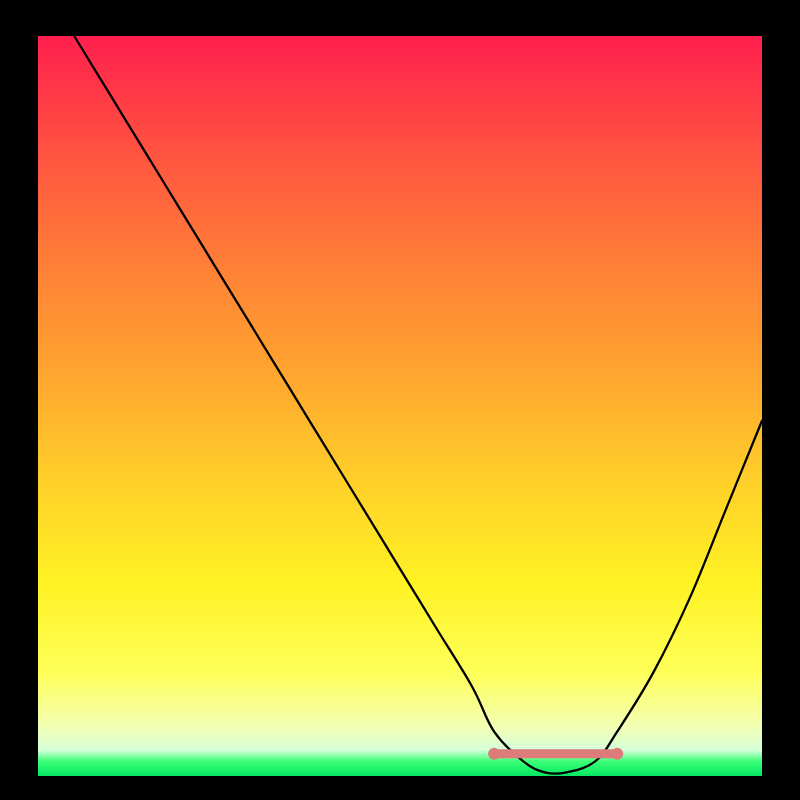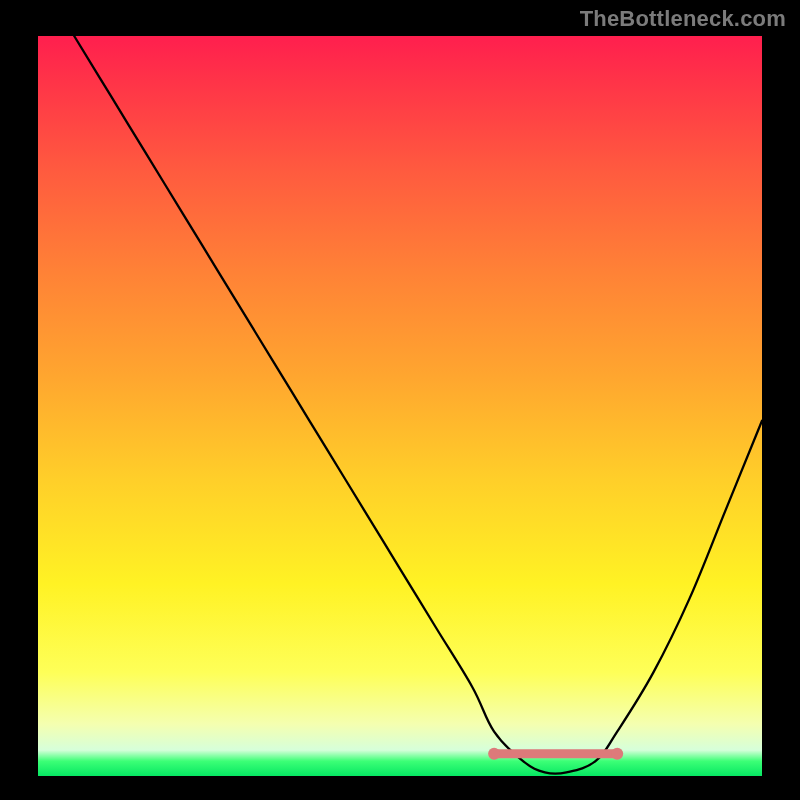--- a/index.html
+++ b/index.html
@@ -80,21 +80,20 @@
     stroke-linecap: round;
   }
   .dot-legend {
     fill: #dd7a7a;
   }
 </style>
 </head>
 <body>
 
 <div class="frame">
-  <div class="watermark">TheBottleneck.com</div>
 
   <div class="plot">
     <div class="gradient"></div>
 
     <svg class="curve" viewBox="0 0 724 740" preserveAspectRatio="none">
       <path id="main-path" class="line-main" d="M 36.2 0 C 42.716 10.655999999999988, 59.36800000000001 37.887999999999934, 72.4 59.19999999999993 C 85.432 80.51199999999993, 95.568 97.08799999999997, 108.6 118.39999999999998 C 121.63199999999999 139.712, 131.768 156.28800000000004, 144.8 177.60000000000002 C 157.83200000000002 198.912, 167.96800000000002 215.48799999999997, 181 236.79999999999995 C 194.03199999999998 258.11199999999997, 204.168 274.688, 217.2 296 C 230.23199999999997 317.312, 240.36799999999997 333.888, 253.39999999999998 355.2 C 266.43199999999996 376.512, 276.56800000000004 393.08799999999997, 289.6 414.4 C 302.632 435.712, 312.76800000000003 452.288, 325.8 473.6 C 338.832 494.91200000000003, 348.968 511.48799999999994, 362 532.8 C 375.032 554.112, 385.16800000000006 570.688, 398.20000000000005 592 C 411.232 613.312, 423.9744 632.552, 434.4 651.2 C 444.82559999999995 669.8480000000001, 446.9976 682.28, 456.12 695.6 C 465.24240000000003 708.9200000000001, 475.95760000000007 717.874, 485.08000000000004 725.2 C 494.2024 732.5260000000001, 498.9808 734.302, 506.79999999999995 736.3 C 514.6192 738.2979999999999, 519.3976 738.2979999999999, 528.52 736.3 C 537.6424 734.302, 548.3576 732.5260000000001, 557.48 725.2 C 566.6024 717.874, 568.7744 711.5840000000001, 579.2 695.6 C 589.6256000000001 679.616, 602.3679999999999 660.376, 615.4 636.4 C 628.432 612.424, 638.568 591.704, 651.6 562.4 C 664.6320000000001 533.096, 674.7679999999999 505.56800000000004, 687.8 473.6 C 700.832 441.632, 717.484 400.784, 724 384.8"></path>
       <g id="legend-group">
         <path id="legend-band" class="band-legend" d="M 456.12 717.8 L 579.2 717.8"></path>
         <circle id="legend-dot-left" class="dot-legend" r="6" cx="456.12" cy="717.8"></circle>
         <circle id="legend-dot-right" class="dot-legend" r="6" cx="579.2" cy="717.8"></circle>

